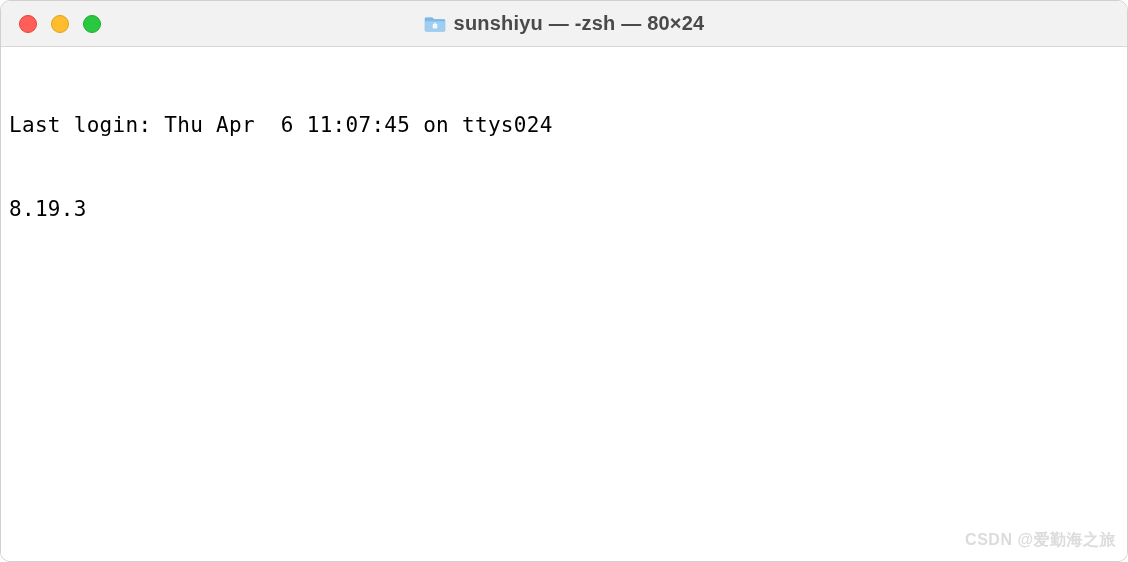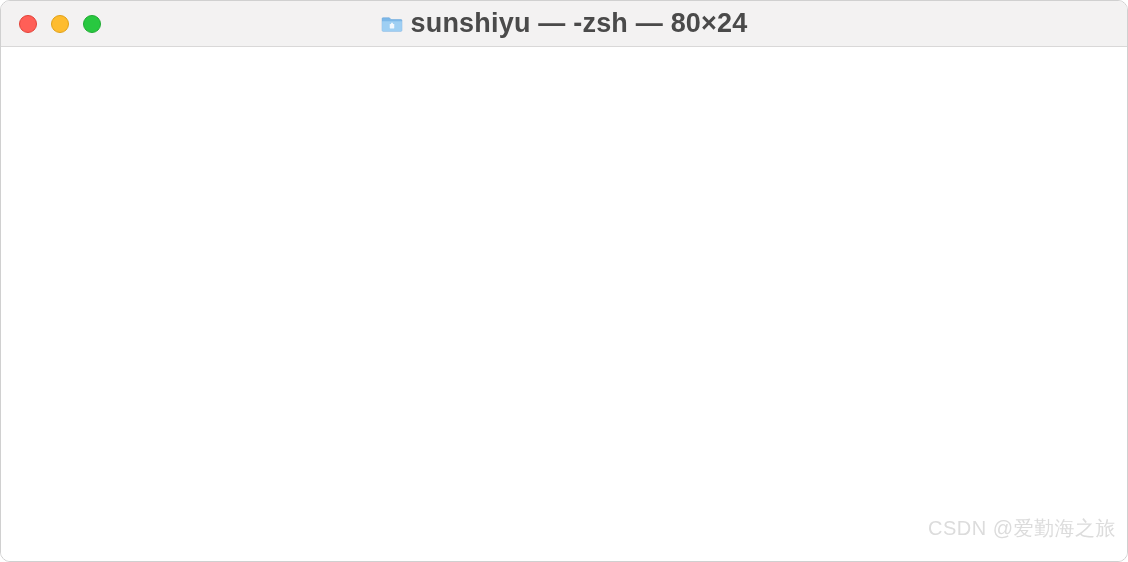--- a/index.html
+++ b/index.html
@@ -52,21 +52,21 @@
       left: 0;
       right: 0;
       display: flex;
       justify-content: center;
       align-items: center;
       pointer-events: none;
       gap: 8px;
     }
     .title-wrap .title-text {
       font-family: -apple-system, "Helvetica Neue", Arial, sans-serif;
-      font-size: 27px;
+      font-size: 20px;
       font-weight: 600;
       color: #4a4a4a;
       letter-spacing: 0.2px;
     }
     .folder-icon {
       width: 22px;
       height: 18px;
       display: inline-block;
     }
     .terminal-body {
@@ -90,26 +90,27 @@
       display: inline-block;
       width: 12px;
       height: 24px;
       background: #a5a5a5;
       vertical-align: text-bottom;
       margin-bottom: 1px;
     }
     .watermark {
       position: absolute;
       right: 12px;
-      bottom: 20px;
+      bottom: 11px;
       font-family: -apple-system, Arial, sans-serif;
-      font-size: 20px;
+      font-size: 16px;
       color: #dcdcdc;
       letter-spacing: 0.5px;
       pointer-events: none;
+      font-weight: bold;
     }
   </style>
 </head>
 <body>
 
 <div class="window">
   <div class="titlebar">
     <div class="traffic-lights">
       <div class="traffic-light traffic-close"></div>
       <div class="traffic-light traffic-min"></div>
@@ -122,16 +123,18 @@
           <path d="M1 7 h22 v10 a1 1 0 0 1 -1 1 H2 a1 1 0 0 1 -1 -1 z" fill="#9ecff3"></path>
           <rect x="9.5" y="10" width="5" height="5" rx="0.5" fill="#ffffff" opacity="0.85"></rect>
           <rect x="11" y="8.5" width="2" height="2" rx="0.3" fill="#ffffff" opacity="0.85"></rect>
         </svg>
       </span>
       <span class="title-text">sunshiyu — -zsh — 80×24</span>
     </div>
   </div>
 
   <div class="terminal-body">
+    <span class="line">Last login: Thu Apr  6 11:07:45 on ttys024</span>
+    <span class="line">8.19.3</span>
   </div>
 </div>
 
 <div class="watermark">CSDN @爱勤海之旅</div>
 
 </body></html>

